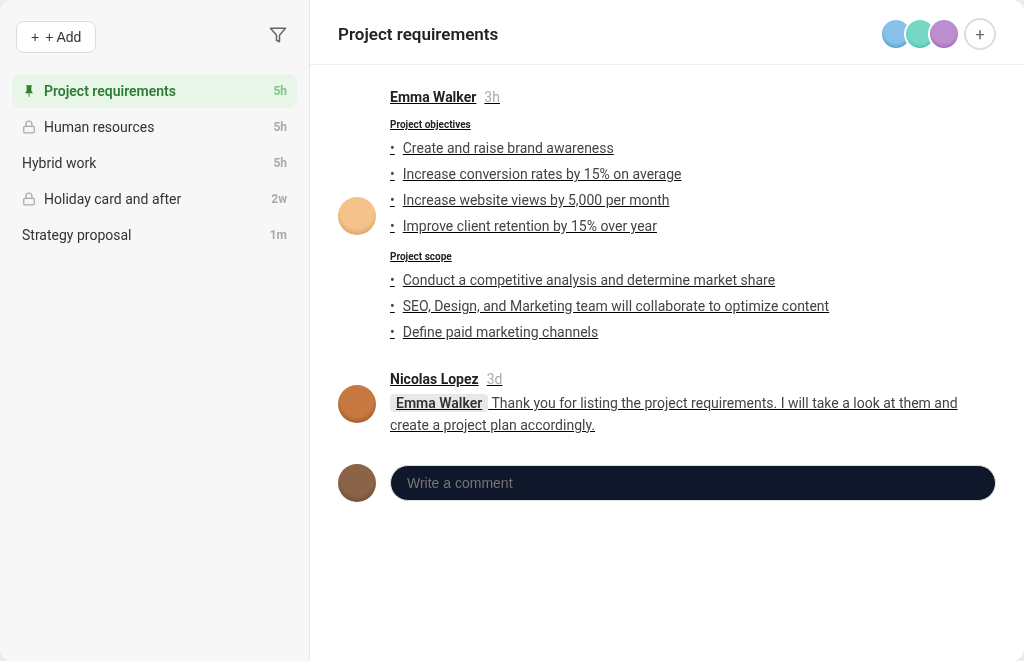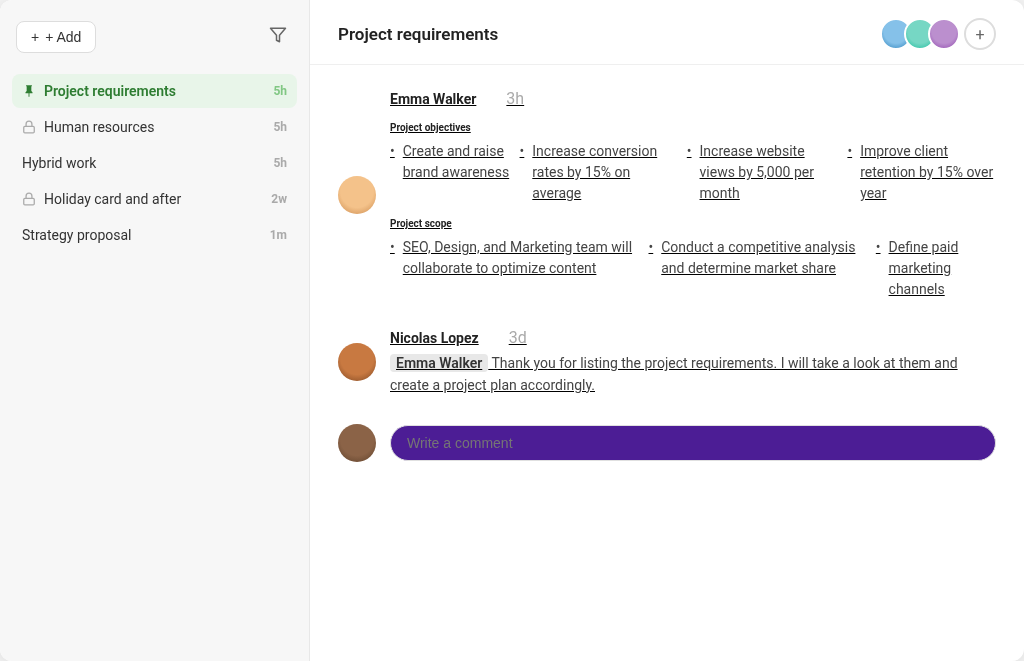--- a/index.html
+++ b/index.html
@@ -176,40 +176,39 @@
       align-items: baseline;
       gap: 8px;
       margin-bottom: 6px;
     }
     .comment-author {
       font-size: 14px;
       font-weight: 700;
       color: #222;
     }
     .comment-time {
-      font-size: 16px;
+      font-size: 14px;
       color: #aaa;
-      margin-left: 22px;
     }
     .comment-text {
       font-size: 14px;
       color: #444;
       line-height: 1.55;
     }
     .section-heading {
       font-size: 10px;
       font-weight: 700;
       color: #222;
       margin: 14px 0 8px;
     }
     .bullet-list {
       list-style: none;
       padding: 0;
       display: flex;
-      flex-direction: row;
+      flex-direction: column;
       gap: 5px;
     }
     .bullet-list li {
       font-size: 14px;
       color: #444;
       display: flex;
       align-items: flex-start;
       gap: 8px;
       line-height: 1.5;
     }
@@ -233,21 +232,21 @@
       gap: 14px;
       align-items: center;
     }
     .comment-input {
       flex: 1;
       border: 1px solid #e0e0e0;
       border-radius: 20px;
       padding: 9px 16px;
       font-size: 14px;
       color: #999;
-      background: #4c1d95;
+      background: #0f172a;
       outline: none;
     }
     
     .face-emma {
       background: radial-gradient(circle at 50% 40%, #f4c28a 55%, #c8874a 100%);
     }
     .face-nicolas {
       background: radial-gradient(circle at 50% 40%, #c87941 55%, #7a4420 100%);
     }
     .face-self {
@@ -346,22 +345,22 @@
             <ul class="bullet-list">
               <li>Create and raise brand awareness</li>
               <li>Increase conversion rates by 15% on average</li>
               <li>Increase website views by 5,000 per month</li>
               <li>Improve client retention by 15% over year</li>
             </ul>
           </div>
           <div>
             <p class="section-heading">Project scope</p>
             <ul class="bullet-list">
+              <li>Conduct a competitive analysis and determine market share</li>
               <li>SEO, Design, and Marketing team will collaborate to optimize content</li>
-              <li>Conduct a competitive analysis and determine market share</li>
               <li>Define paid marketing channels</li>
             </ul>
           </div>
         </div>
       </div>
 
       <div class="comment-block">
         <div class="comment-avatar face-nicolas"></div>
         <div class="comment-content">
           <div class="comment-header">

